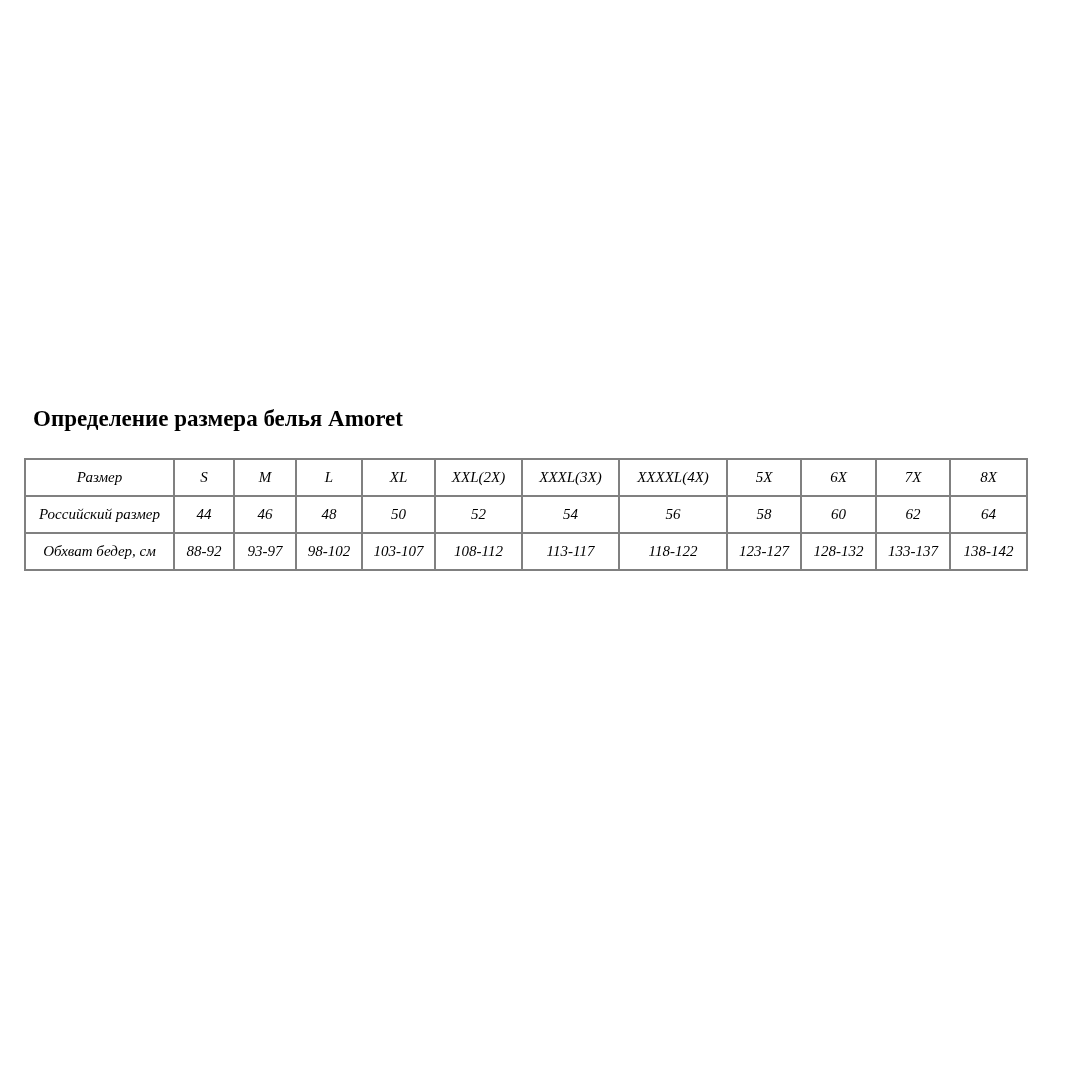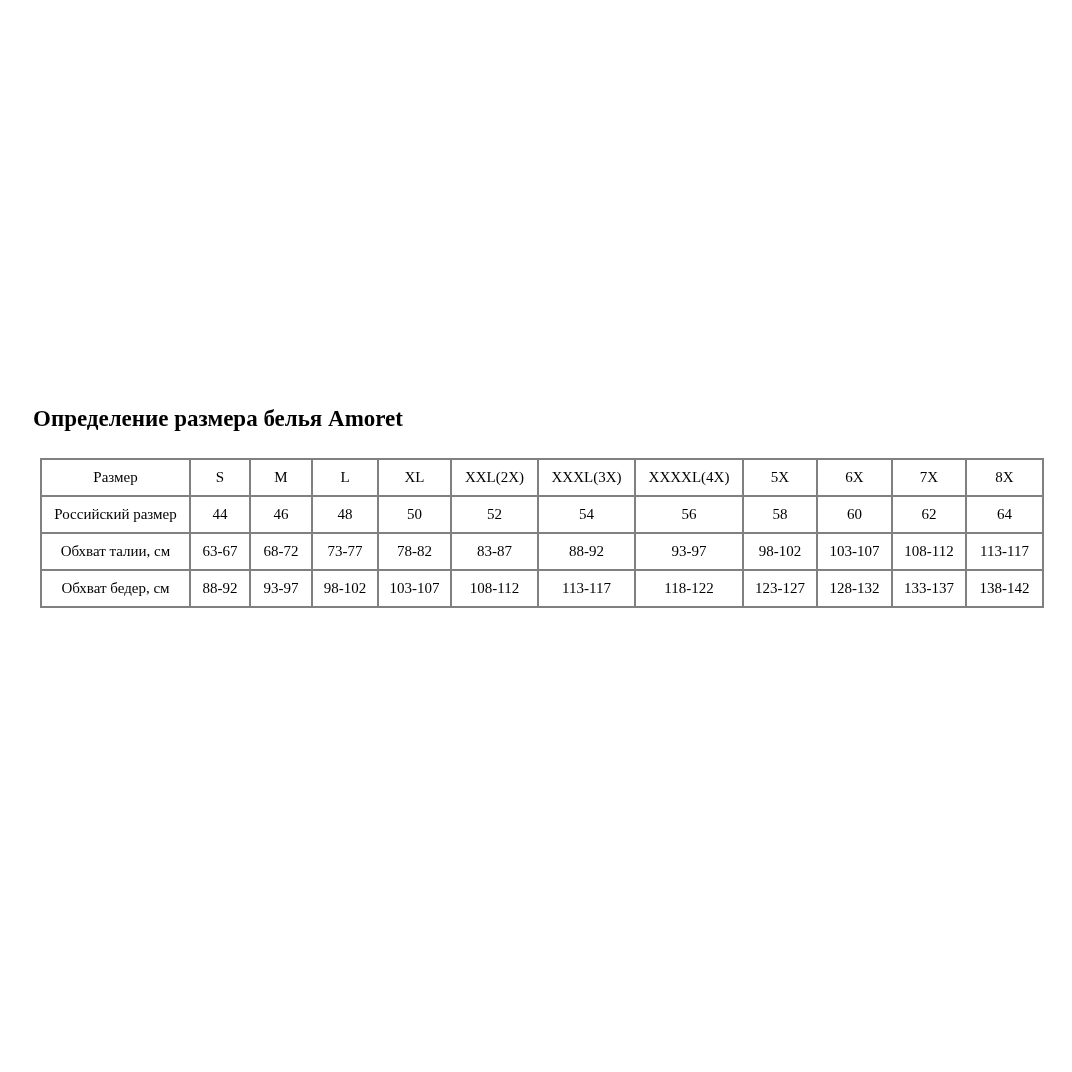--- a/index.html
+++ b/index.html
@@ -27,25 +27,26 @@
     top: 406px;
     margin: 0;
     font-size: 23px;
     line-height: 26px;
     font-weight: bold;
     color: var(--text-color);
     white-space: nowrap;
   }
   table.size-table {
     position: absolute;
-    left: 40px;
+    left: 24px;
     top: 458px;
     width: 1002px;
     border-collapse: collapse;
     table-layout: fixed;
+    font-style: italic;
   }
   table.size-table td {
     border: 2px solid var(--border-color);
     height: 37px;
     padding: 0 2px;
     text-align: center;
     vertical-align: middle;
     font-size: 15px;
     line-height: 1.1;
     color: var(--text-color);
@@ -97,34 +98,20 @@
         <td>50</td>
         <td>52</td>
         <td>54</td>
         <td>56</td>
         <td>58</td>
         <td>60</td>
         <td>62</td>
         <td>64</td>
       </tr>
       <tr>
-        <td>Обхват талии, см</td>
-        <td>63-67</td>
-        <td>68-72</td>
-        <td>73-77</td>
-        <td>78-82</td>
-        <td>83-87</td>
-        <td>88-92</td>
-        <td>93-97</td>
-        <td>98-102</td>
-        <td>103-107</td>
-        <td>108-112</td>
-        <td>113-117</td>
-      </tr>
-      <tr>
         <td>Обхват бедер, см</td>
         <td>88-92</td>
         <td>93-97</td>
         <td>98-102</td>
         <td>103-107</td>
         <td>108-112</td>
         <td>113-117</td>
         <td>118-122</td>
         <td>123-127</td>
         <td>128-132</td>

